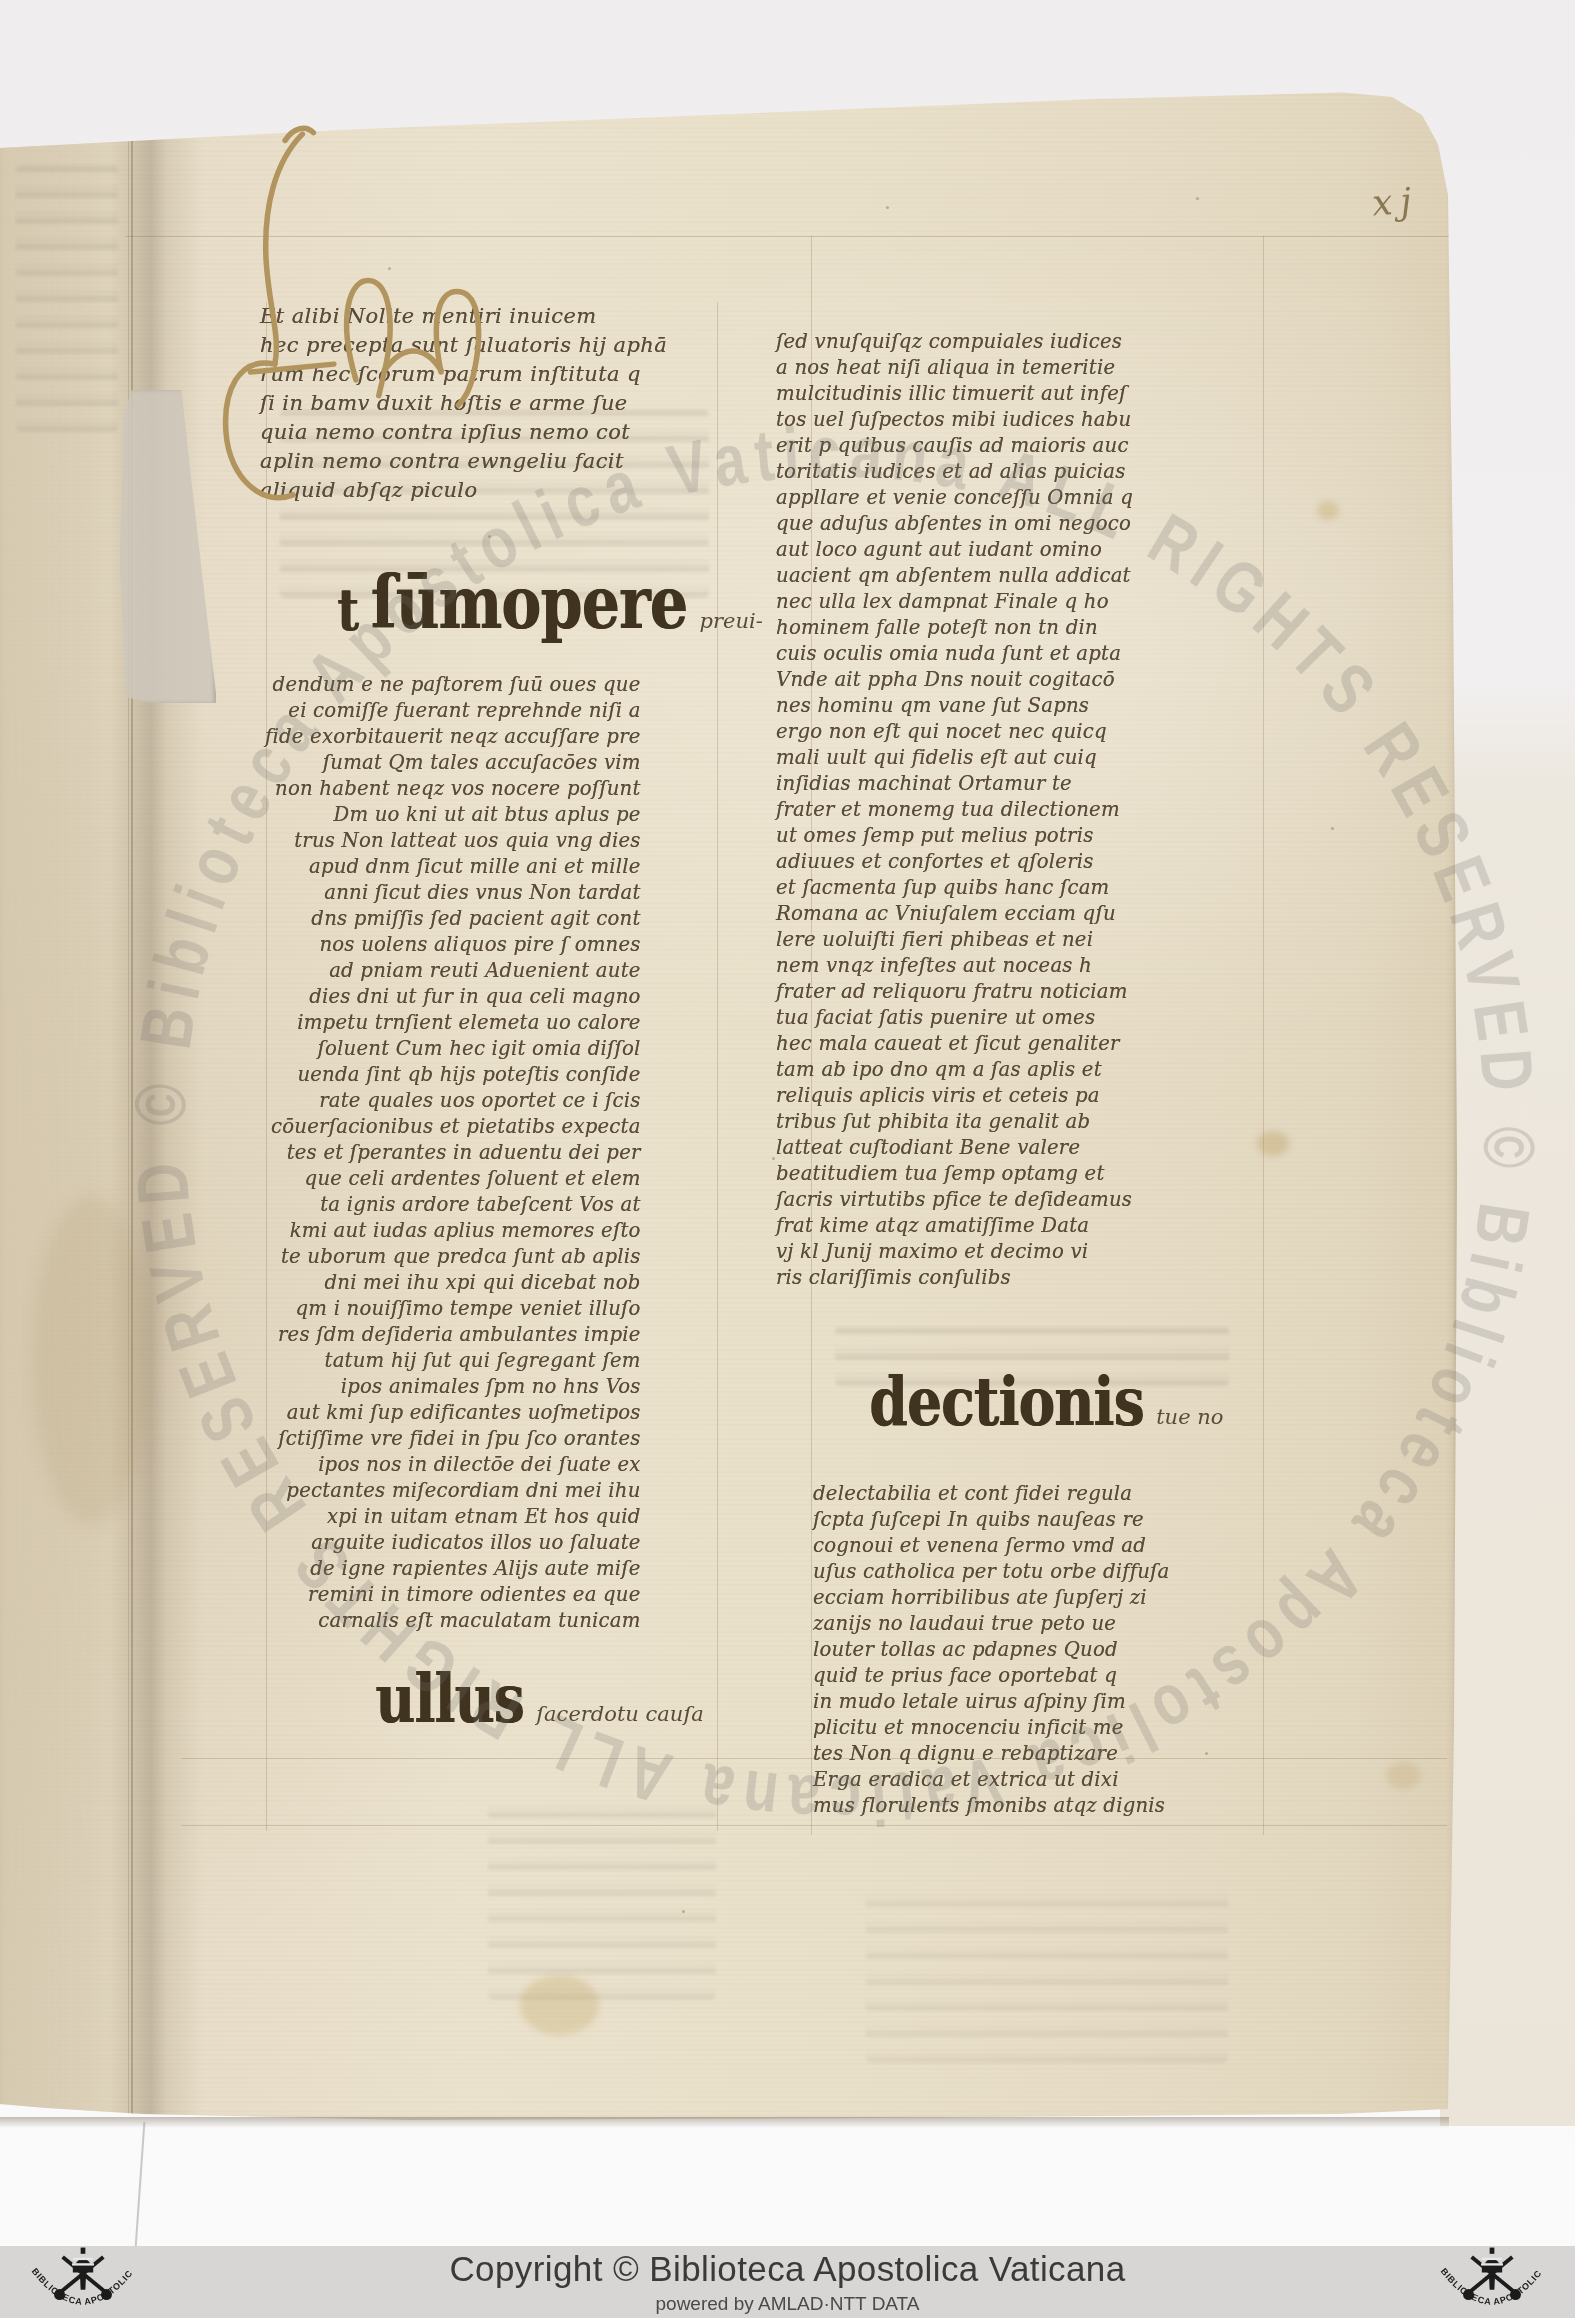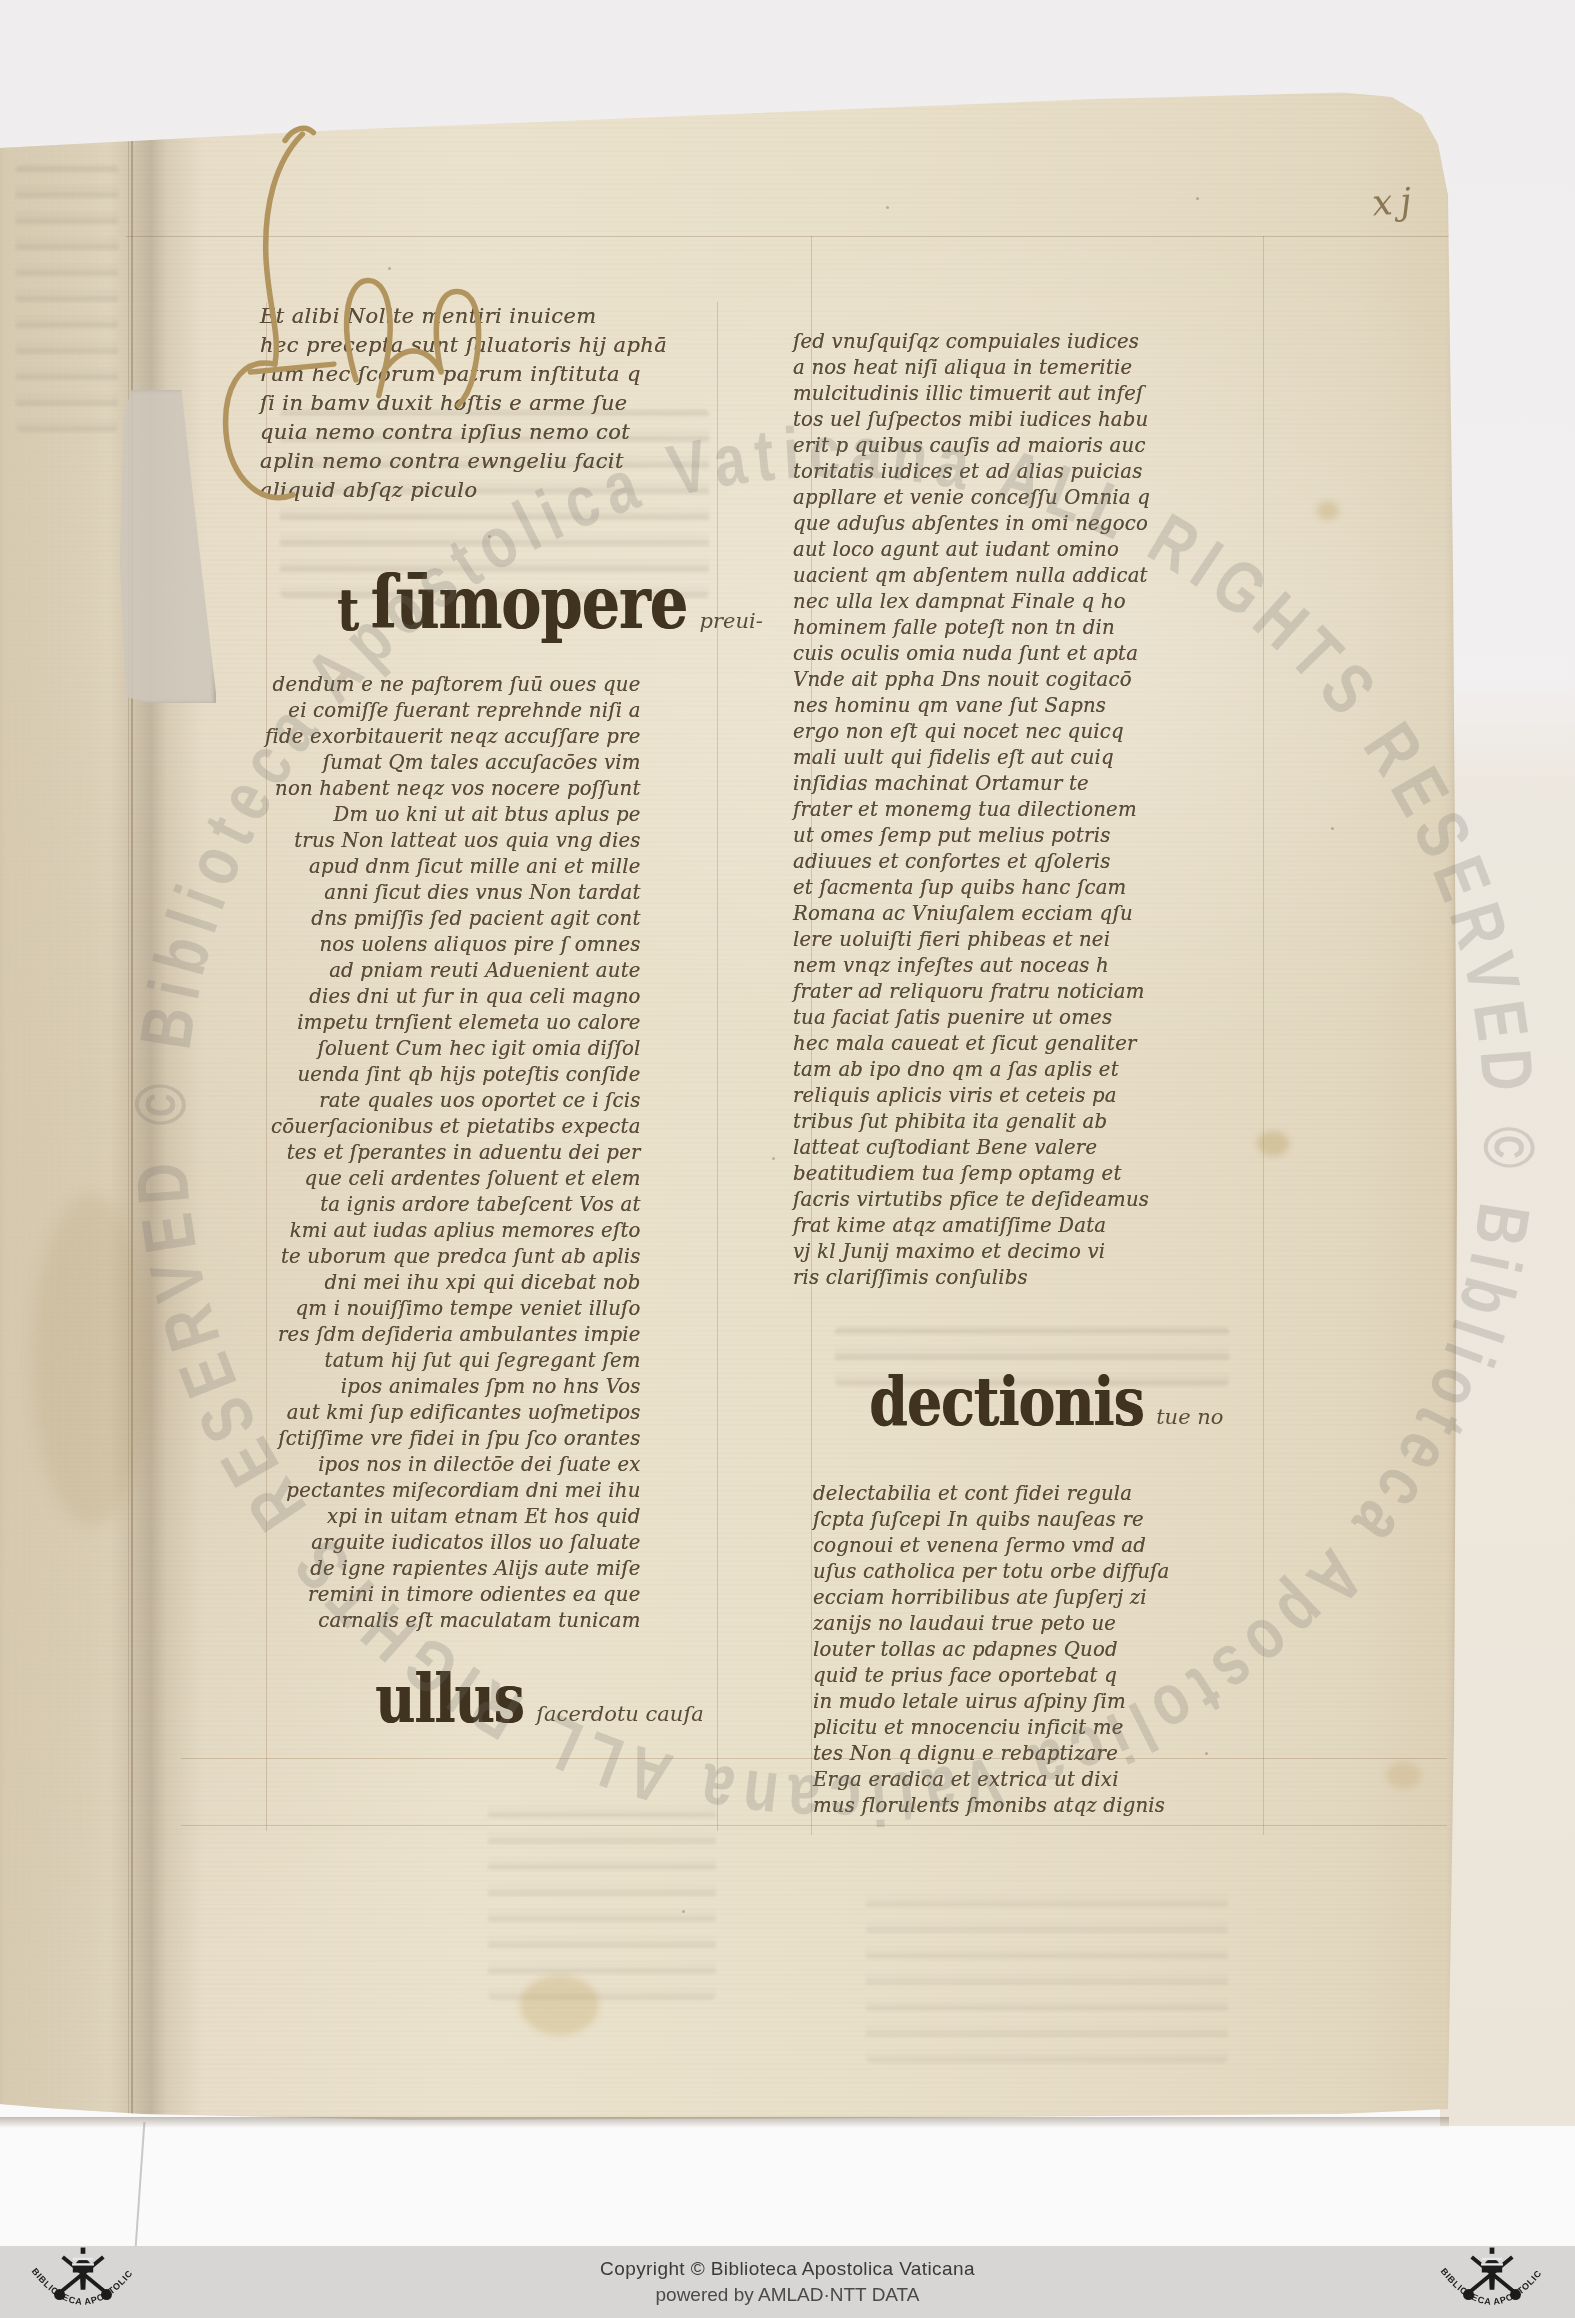--- a/index.html
+++ b/index.html
@@ -68,21 +68,21 @@
     font-size:36px;color:#8a7854;letter-spacing:7.9px;transform:rotate(-4deg);}
   
   .watermark{position:absolute;left:0;top:0;pointer-events:none;}
   .watermark text{font-family:"Liberation Sans",sans-serif;font-weight:bold;
     fill:rgba(122,117,112,.24);font-size:92px;letter-spacing:14px;}
   .flourish{position:absolute;left:0;top:0;pointer-events:none;}
   
   .footer{position:absolute;left:0;top:2246px;width:1575px;height:72px;background:#d7d6d4;
     display:flex;align-items:center;}
   .footer-center{flex:1;text-align:center;color:#3a3a3a;}
-  .footer-copy{font-size:19px;letter-spacing:0.4px;}
+  .footer-copy{font-size:35px;letter-spacing:0.4px;}
   .footer-powered{font-size:19px;color:#4a4a4a;margin-top:3.2px;}
   .emblem{width:150px;height:72px;flex:0 0 auto;}
   .emblem text{font-family:"Liberation Sans",sans-serif;font-size:11.5px;font-weight:bold;
     fill:#1c1c1c;letter-spacing:1px;}
   .emblem .lines{stroke:#1c1c1c;fill:none;}
 </style>
 </head>
 <body>
 
 <div id="canvas">
@@ -182,21 +182,21 @@
         <div class="ms-line">remini in timore odientes ea que</div>
         <div class="ms-line">carnalis eſt maculatam tunicam</div>
       </div>
 
     <div class="heading" style="left:375px;top:1608px;justify-content:flex-end;">
       <span class="gothic word-md">ullus</span>
       <span class="ms tail">ſacerdotu cauſa</span>
     </div>
 
 
-    <div class="col body" style="left:786px;top:260px;padding-left:7px;">
+    <div class="col body" style="left:769px;top:260px;padding-left:7px;">
         <div class="ms-line">ſed vnuſquiſqz compuiales iudices</div>
         <div class="ms-line">a nos heat niſi aliqua in temeritie</div>
         <div class="ms-line">mulcitudinis illic timuerit aut infeſ</div>
         <div class="ms-line">tos uel ſuſpectos mibi iudices habu</div>
         <div class="ms-line">erit p quibus cauſis ad maioris auc</div>
         <div class="ms-line">toritatis iudices et ad alias puicias</div>
         <div class="ms-line">appllare et venie conceſſu Omnia q</div>
         <div class="ms-line">que aduſus abſentes in omi negoco</div>
         <div class="ms-line">aut loco agunt aut iudant omino</div>
         <div class="ms-line">uacient qm abſentem nulla addicat</div>

